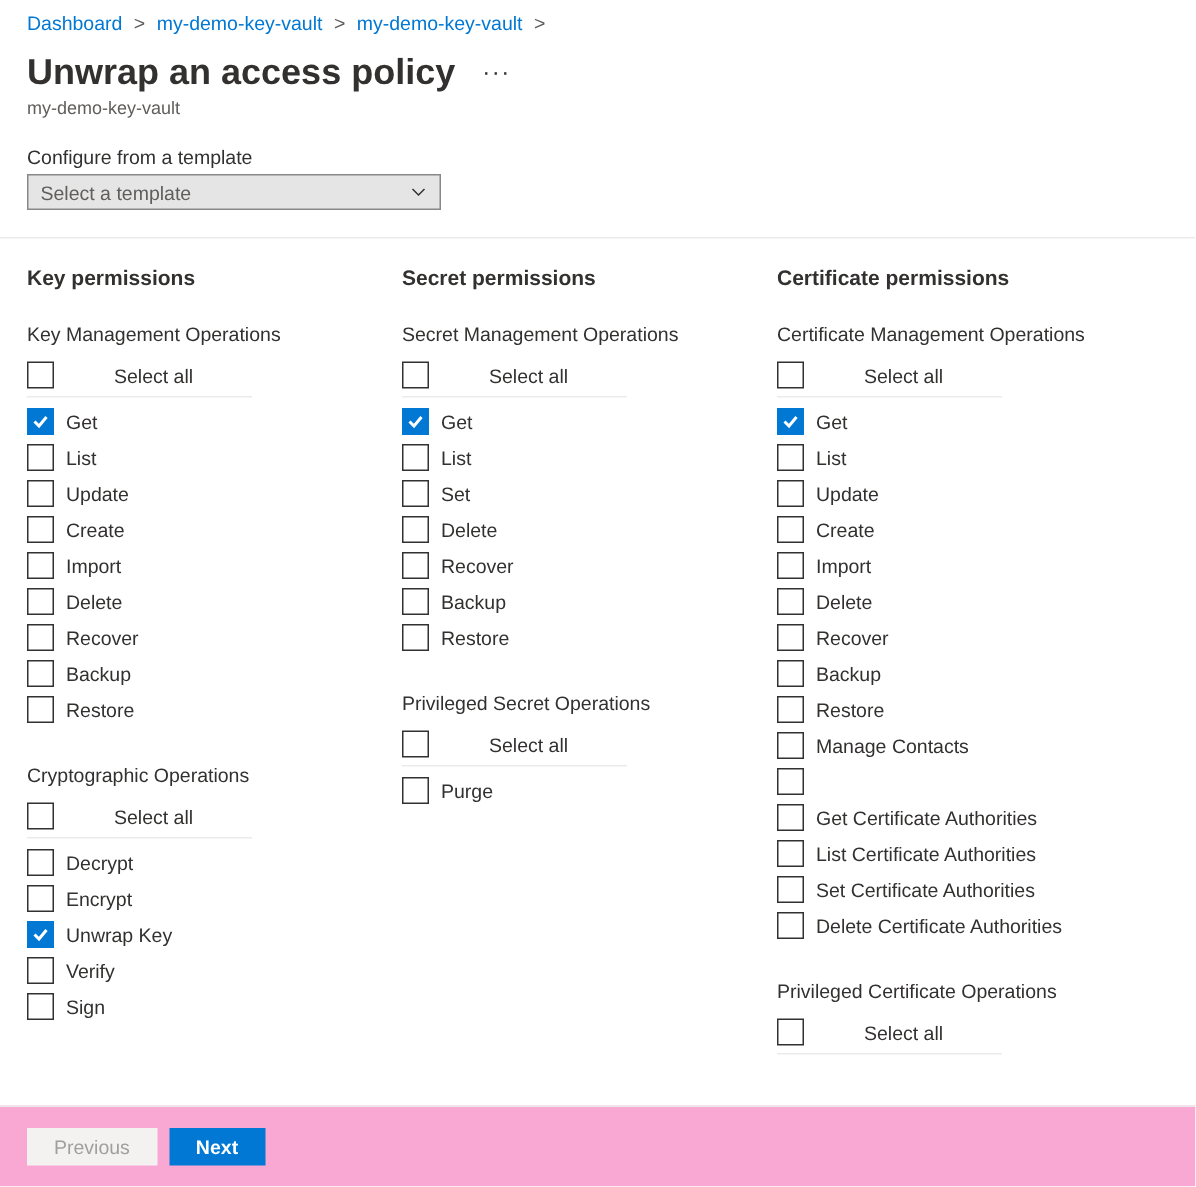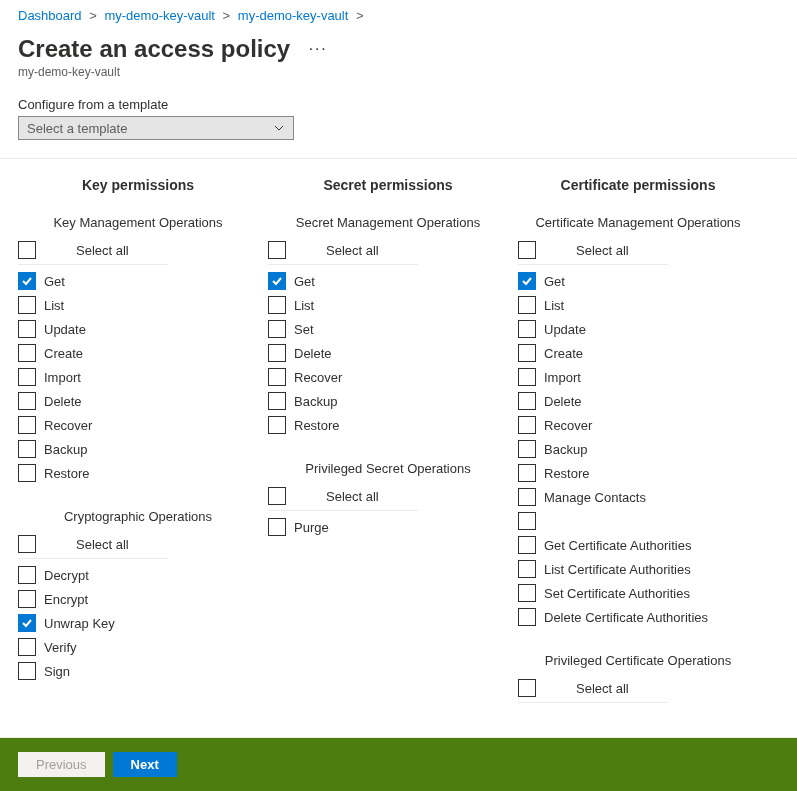--- a/index.html
+++ b/index.html
@@ -139,21 +139,21 @@
   .group-spacer {
     height: 20px;
   }
   .footer {
     position: absolute;
     bottom: 0;
     left: 0;
     right: 0;
     padding: 14px 18px;
     border-top: 1px solid #edebe9;
-    background: #4d7c0f;
+    background: #f9a8d4;
     display: flex;
     gap: 8px;
   }
   .btn {
     padding: 5px 18px;
     font-size: 13px;
     border: none;
     cursor: pointer;
     font-family: inherit;
   }
@@ -162,37 +162,36 @@
     color: #a19f9d;
   }
   .btn-primary {
     background: #0078d4;
     color: #fff;
     font-weight: 600;
   }
   .scroll-area {
     height: 620px;
     overflow: hidden;
-    text-align: center;
   }
 </style>
 </head>
 <body>
 
 <div class="breadcrumb">
   <a href="#">Dashboard</a>
   <span class="sep">&gt;</span>
   <a href="#">my-demo-key-vault</a>
   <span class="sep">&gt;</span>
   <a href="#">my-demo-key-vault</a>
   <span class="sep">&gt;</span>
 </div>
 
 <div class="title-row">
-  <h1>Create an access policy</h1>
+  <h1>Unwrap an access policy</h1>
   <span class="ellipsis">···</span>
 </div>
 <div class="subtitle">my-demo-key-vault</div>
 
 <div class="template-section">
   <div class="template-label">Configure from a template</div>
   <div class="dropdown">
     <span>Select a template</span>
     <span class="chevron">
       <svg width="12" height="12" viewBox="0 0 12 12">

